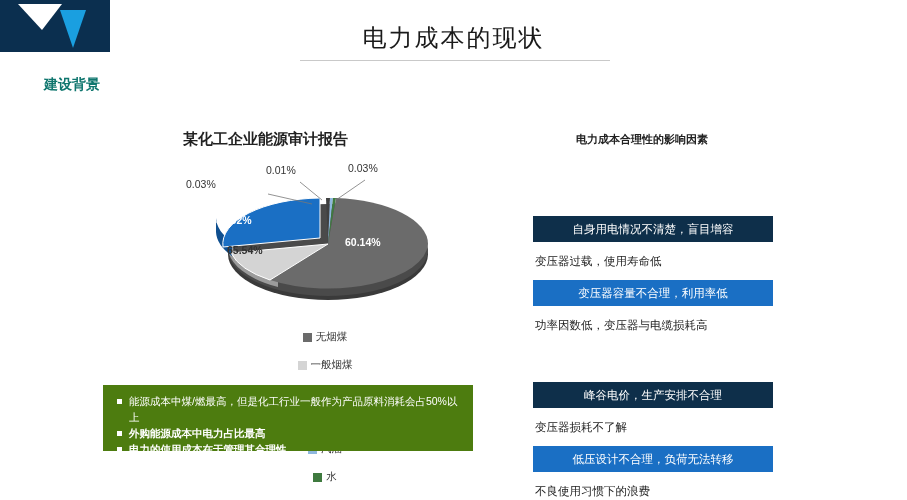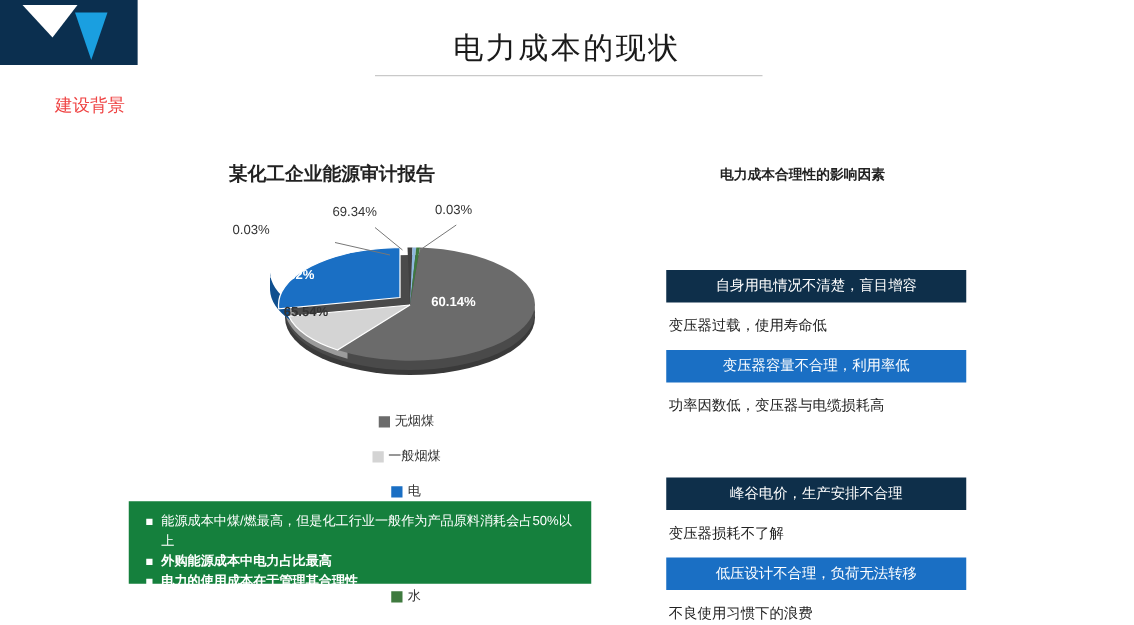--- a/index.html
+++ b/index.html
@@ -21,43 +21,43 @@
     position:absolute;left:0;top:22px;width:907px;text-align:center;
     font-size:24px;color:#1a1a1a;letter-spacing:2px;
     font-family:"DejaVu Sans","Liberation Sans",sans-serif;
   }
   .title-rule{
     position:absolute;left:300px;top:60px;width:310px;height:1px;background:#c9c9c9;
   }
   
   .section-label{
     position:absolute;left:44px;top:76px;
-    font-size:14px;color:#ef4444;font-weight:normal;
+    font-size:14px;color:#0f766e;font-weight:bold;
   }
   
   .chart-title{
     position:absolute;left:183px;top:130px;
     font-size:15px;font-weight:bold;color:#222;
   }
   .pie-wrap{position:absolute;left:150px;top:160px;width:330px;height:160px;}
   
   .lbl{position:absolute;font-size:10.5px;color:#333;white-space:nowrap;}
   
   .legend{
     position:absolute;left:160px;top:330px;width:330px;
     display:flex;gap:14px;align-items:center;justify-content:center;
     font-size:10.5px;color:#333;flex-direction:column;
   }
   .legend .item{display:flex;align-items:center;gap:4px;}
   .legend .sw{width:9px;height:9px;display:inline-block;}
   
   .note-box{
     position:absolute;left:103px;top:385px;width:370px;height:66px;
-    background:#15803d;color:#ffffff;
-    padding:8px 10px;box-sizing:border-box;margin-top:16px;
+    background:#4d7c0f;color:#ffffff;
+    padding:8px 10px;box-sizing:border-box;
   }
   .note-box ul{margin:0;padding:0;list-style:none;}
   .note-box li{
     font-size:10.5px;line-height:16px;position:relative;padding-left:16px;
   }
   .note-box li:before{
     content:"";position:absolute;left:4px;top:6px;width:5px;height:5px;background:#ffffff;
   }
   .note-box li.bold{font-weight:bold;}
   
@@ -109,21 +109,21 @@
     <path d="M178,84 L180,38 A100,46 0 0 1 183,38 Z" fill="#8fb8de"></path>
     <path d="M178,84 L183,38 A100,46 0 0 1 186,38 Z" fill="#3f7a3f"></path>
 
     <path d="M178,84 L186,38 A100,46 0 0 1 278,84 Z" fill="#6b6b6b"></path>
 
     <line x1="150" y1="22" x2="172" y2="40" stroke="#777" stroke-width="0.8"></line>
     <line x1="215" y1="20" x2="186" y2="40" stroke="#777" stroke-width="0.8"></line>
     <line x1="118" y1="34" x2="162" y2="44" stroke="#777" stroke-width="0.8"></line>
   </svg>
 
-  <div class="lbl" style="left:116px;top:4px;">69.34%</div>
+  <div class="lbl" style="left:116px;top:4px;">0.01%</div>
   <div class="lbl" style="left:198px;top:2px;">0.03%</div>
   <div class="lbl" style="left:36px;top:18px;">0.03%</div>
   <div class="lbl" style="left:66px;top:54px;color:#ffffff;font-weight:bold;">34.32%</div>
   <div class="lbl" style="left:77px;top:84px;font-weight:bold;color:#333;">65.54%</div>
   <div class="lbl" style="left:195px;top:76px;color:#ffffff;font-weight:bold;text-align:center;">60.14%</div>
 </div>
 
 <div class="legend">
   <span class="item">
     <span class="sw" style="background:#6b6b6b"></span>

